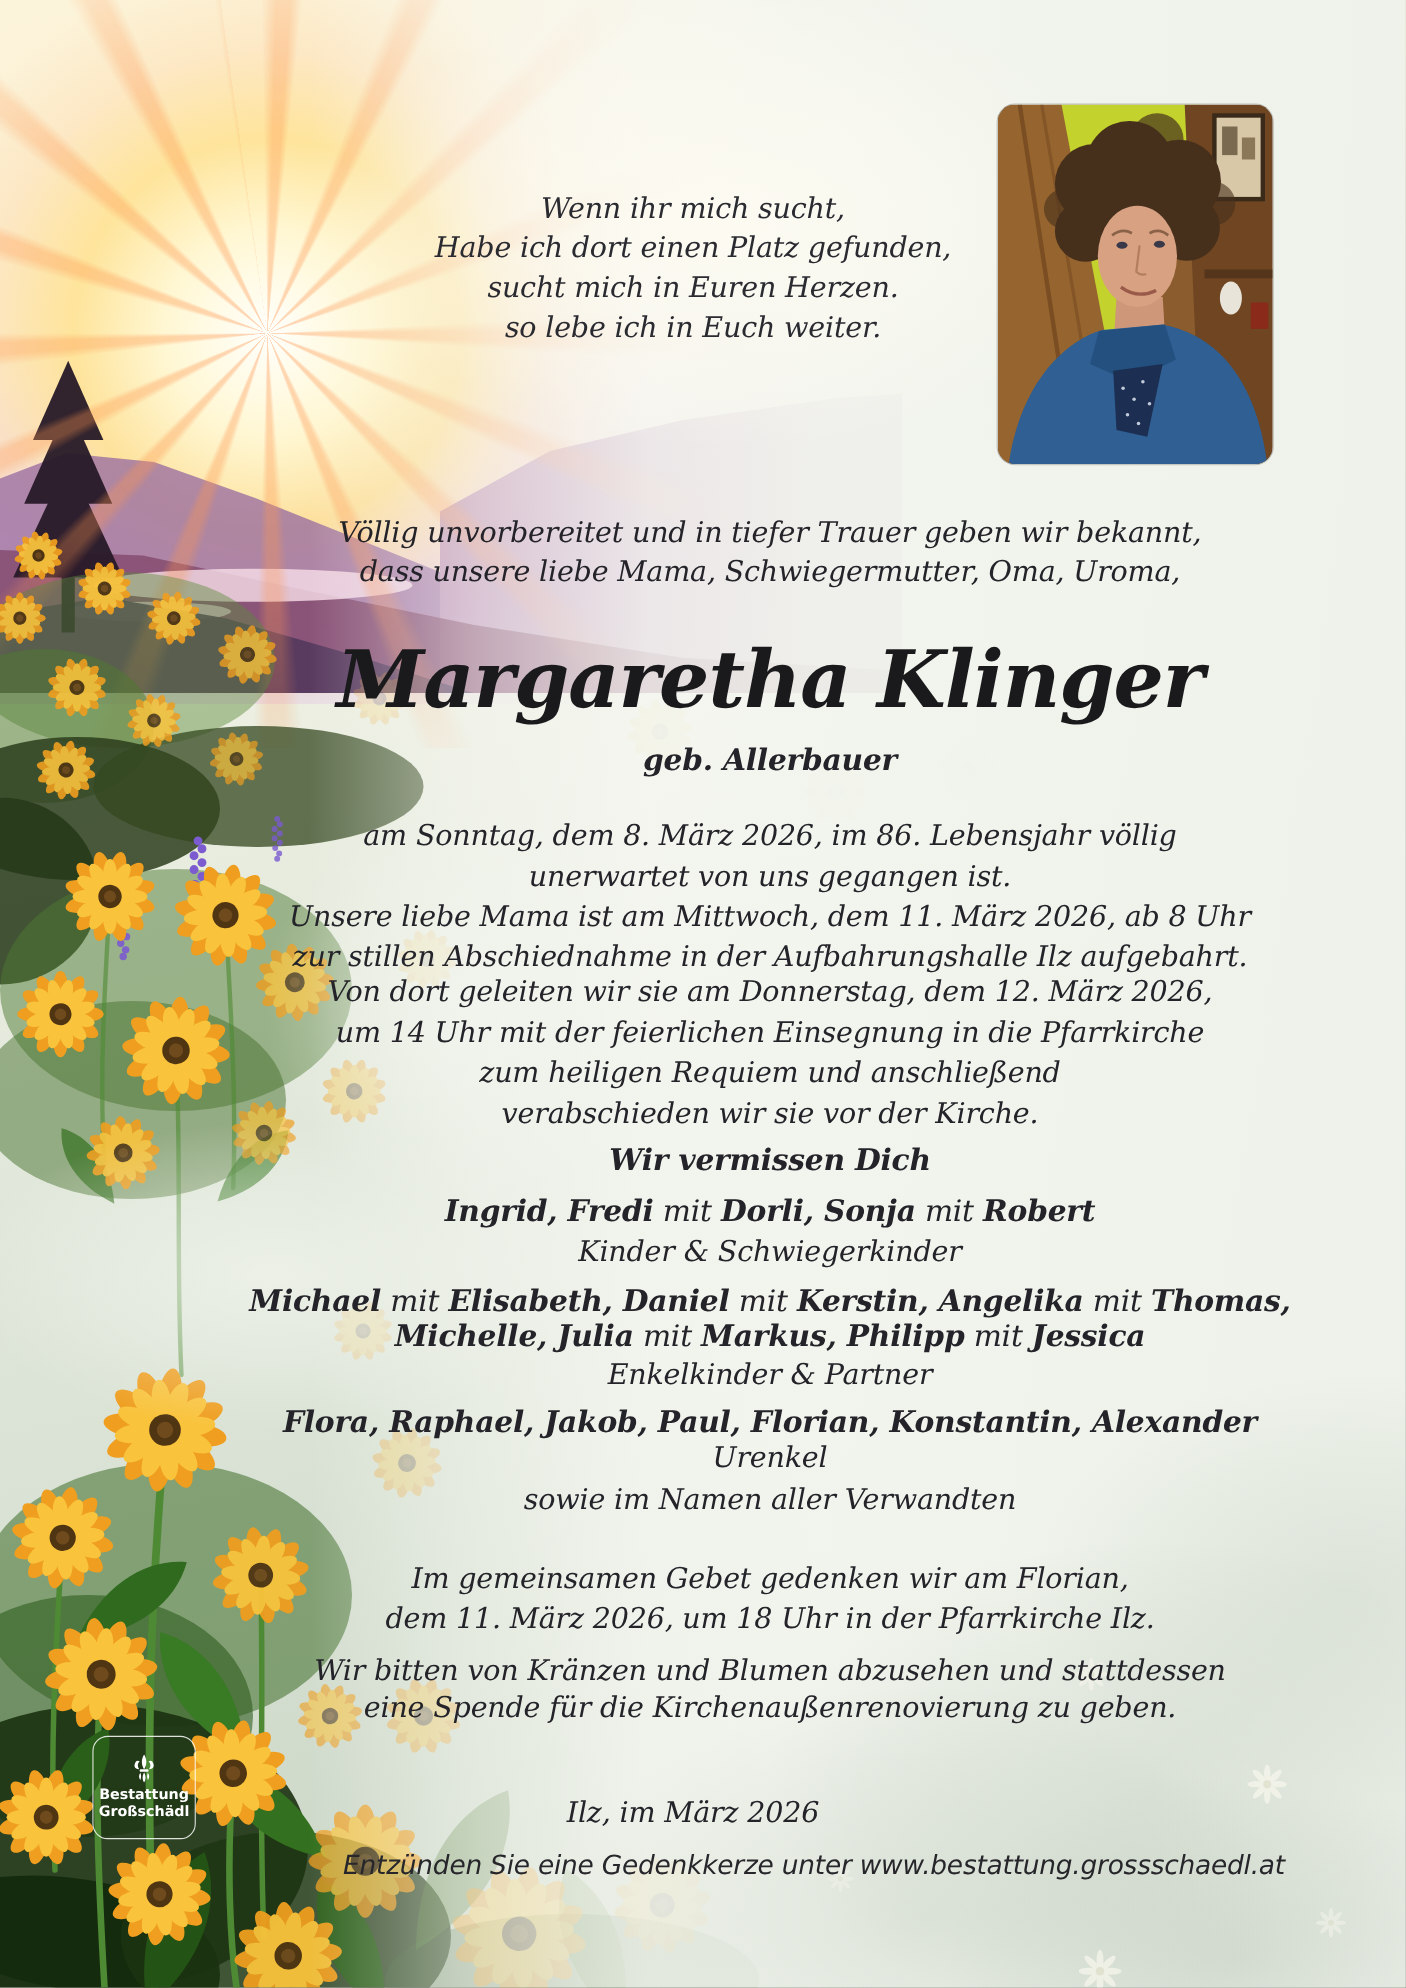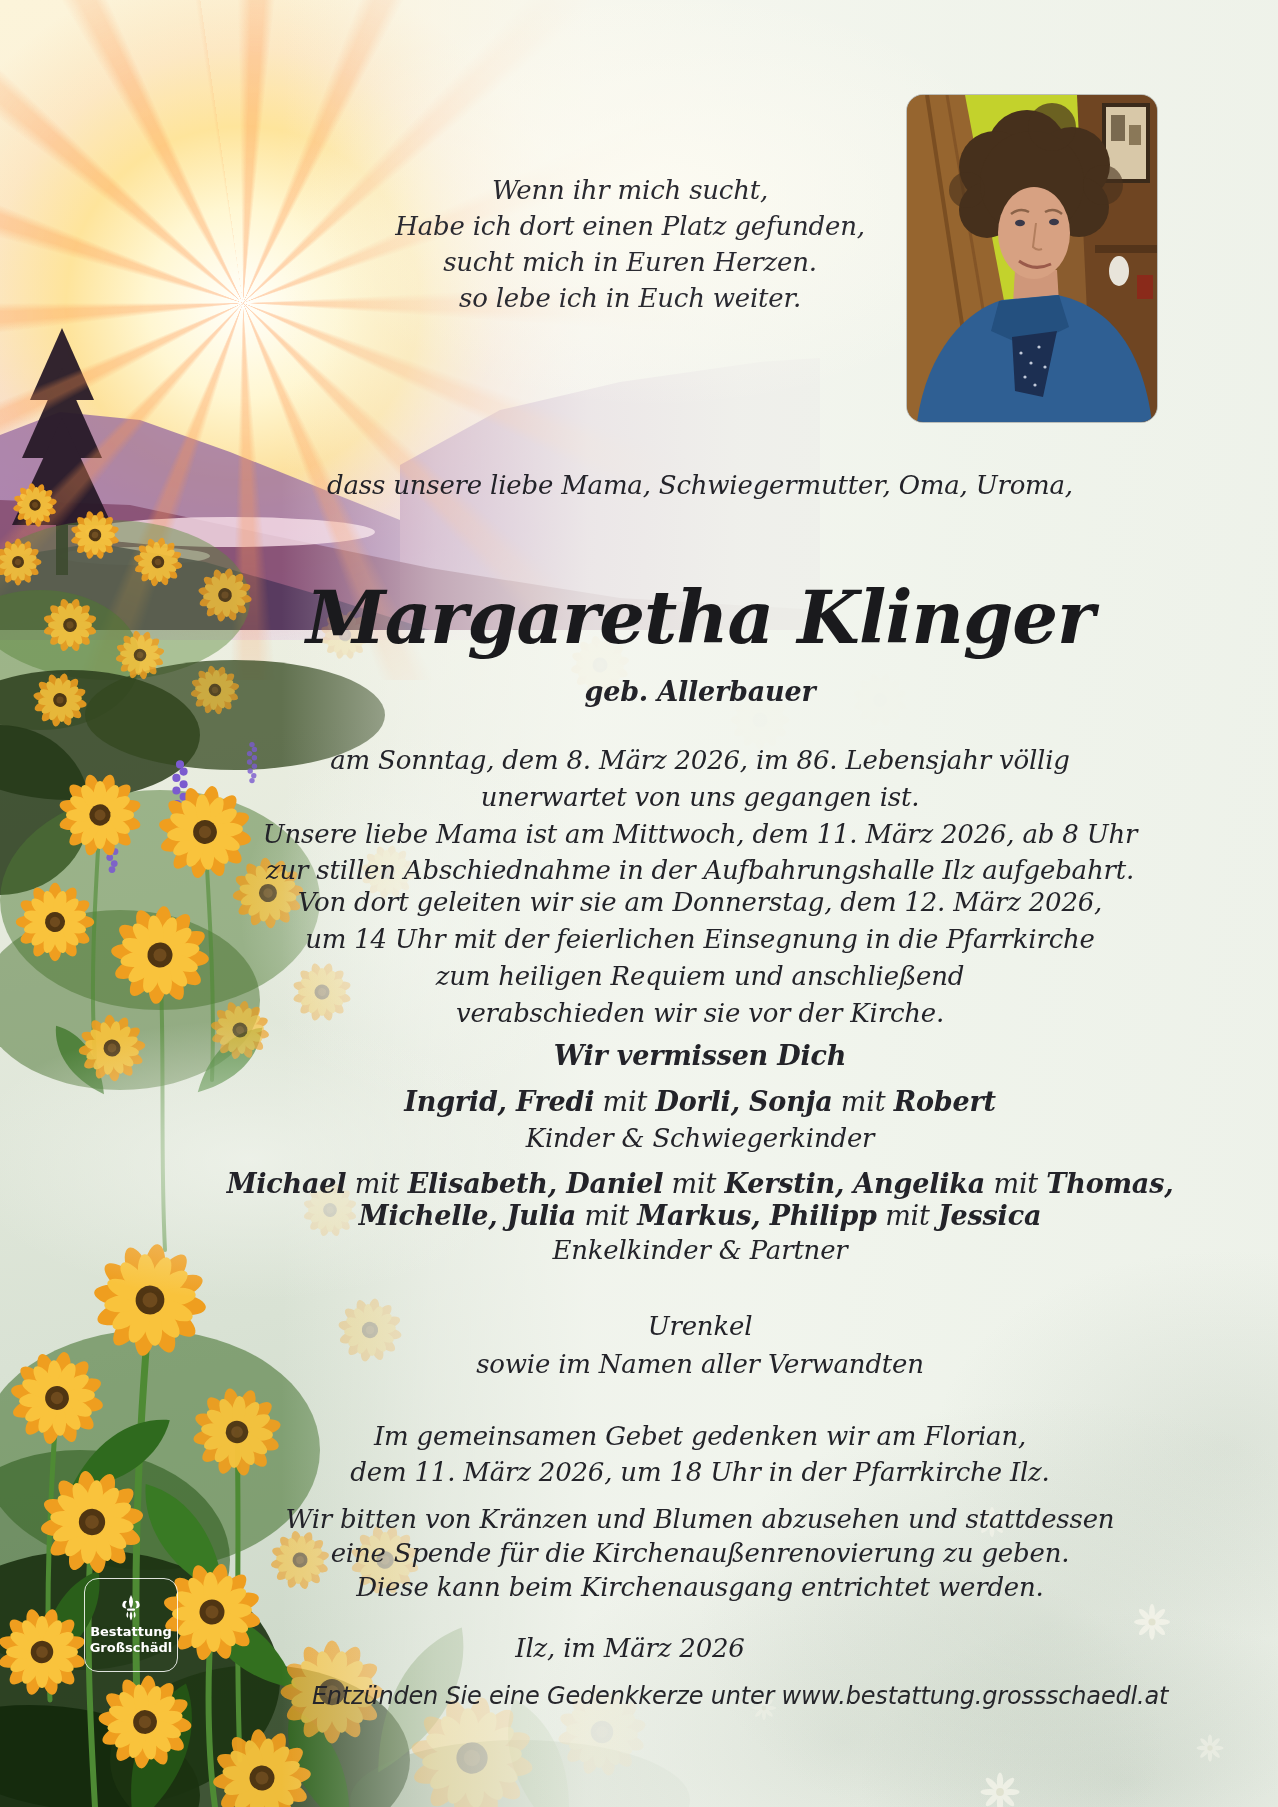--- a/index.html
+++ b/index.html
@@ -298,20 +298,21 @@
   </figure>
 
   <div class="tb poem">
     <div>Wenn ihr mich sucht,</div>
     <div>Habe ich dort einen Platz gefunden,</div>
     <div>sucht mich in Euren Herzen.</div>
     <div>so lebe ich in Euch weiter.</div>
   </div>
 
   <div class="tb intro">
+    <div>Völlig unvorbereitet und in tiefer Trauer geben wir bekannt,</div>
     <div>dass unsere liebe Mama, Schwiegermutter, Oma, Uroma,</div>
   </div>
 
   <div class="tb name">Margaretha Klinger</div>
   <div class="tb maiden">geb. Allerbauer</div>
 
   <div class="tb passing">
     <div>am Sonntag, dem 8. März 2026, im 86. Lebensjahr völlig</div>
     <div>unerwartet von uns gegangen ist.</div>
   </div>
@@ -330,33 +331,33 @@
 
   <div class="tb missing">Wir vermissen Dich</div>
 
   <div class="tb fam-names g1n"><b>Ingrid, Fredi</b><span> mit </span><b>Dorli, Sonja</b><span> mit </span><b>Robert</b></div>
   <div class="tb g1r">Kinder &amp; Schwiegerkinder</div>
 
   <div class="tb fam-names g2a"><b>Michael</b><span> mit </span><b>Elisabeth, Daniel</b><span> mit </span><b>Kerstin, Angelika</b><span> mit </span><b>Thomas,</b></div>
   <div class="tb fam-names g2b"><b>Michelle, Julia</b><span> mit </span><b>Markus, Philipp</b><span> mit </span><b>Jessica</b></div>
   <div class="tb g2r">Enkelkinder &amp; Partner</div>
 
+  <div class="tb fam-names g3n"><b>Flora, Raphael, Jakob, Paul, Florian, Konstantin, Alexander</b></div>
   <div class="tb g3r">Urenkel</div>
 
   <div class="tb relatives">sowie im Namen aller Verwandten</div>
 
   <div class="tb prayer">
     <div>Im gemeinsamen Gebet gedenken wir am Florian,</div>
     <div>dem 11. März 2026, um 18 Uhr in der Pfarrkirche Ilz.</div>
   </div>
 
   <div class="tb donation">
     <div>Wir bitten von Kränzen und Blumen abzusehen und stattdessen</div>
     <div>eine Spende für die Kirchenaußenrenovierung zu geben.</div>
-    <div>Diese kann beim Kirchenausgang entrichtet werden.</div>
   </div>
 
   <div class="tb place">Ilz, im März 2026</div>
 
   <div class="tb candle">Entzünden Sie eine Gedenkkerze unter www.bestattung.grossschaedl.at</div>
 
   <div class="layer logo">
     <svg width="22" height="27" viewBox="0 0 24 30" fill="#ffffff" xmlns="http://www.w3.org/2000/svg">
       <path d="M12,1 C15,6 15,11 12,16 C9,11 9,6 12,1 Z"></path>
       <path d="M4,8 C1,12 2,16 7,16 C5,13 5.2,10 7.5,8.2 C6.4,7.2 5,7.2 4,8 Z"></path>

